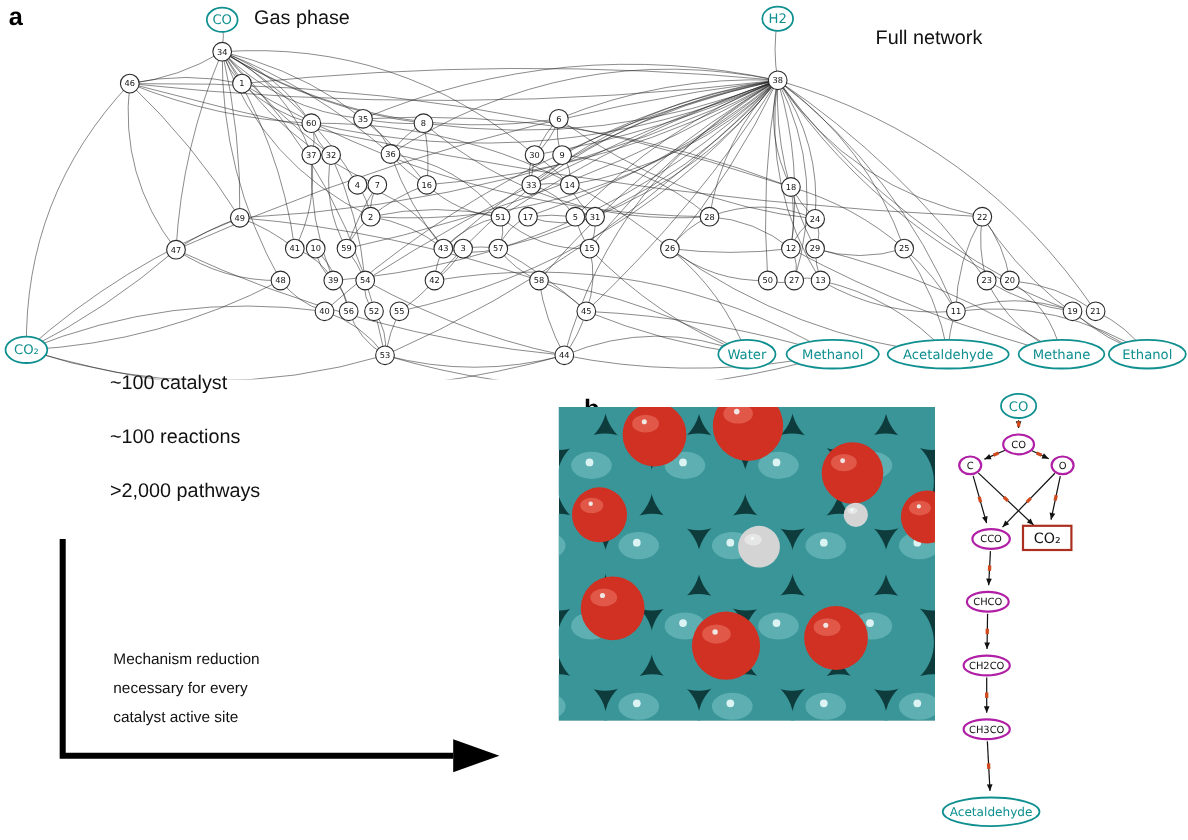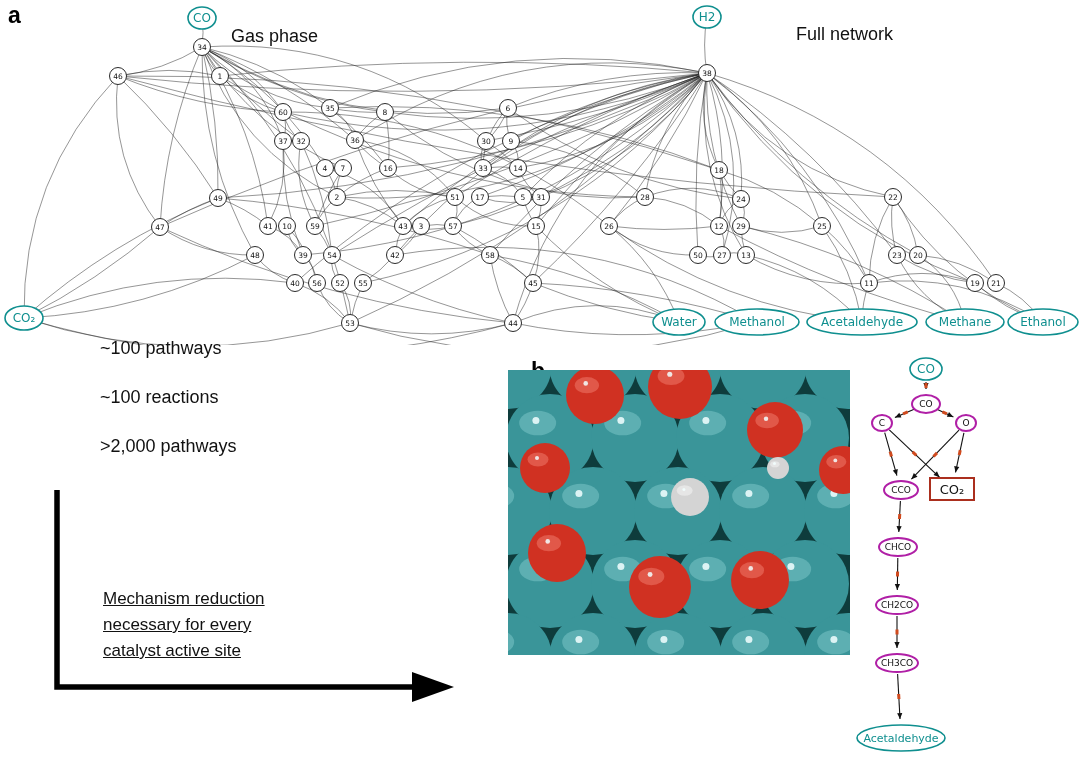--- a/index.html
+++ b/index.html
@@ -5,37 +5,37 @@
   html,body{margin:0;padding:0;}
   body{
     width:1080px;height:764px;position:relative;background:#ffffff;
     font-family:"Liberation Sans", sans-serif;overflow:hidden;color:#111;
   }
   .abs{position:absolute;}
   .panel-label{position:absolute;font-size:23px;font-weight:bold;color:#000;}
   .lbl{position:absolute;font-size:18px;color:#111;}
   .stats{position:absolute;left:100px;top:338px;font-size:18px;color:#111;}
   .stats div{margin-bottom:28px;}
-  .mech-text{position:absolute;left:103px;top:586px;font-size:17px;line-height:26px;color:#111;white-space:pre-line;text-decoration:underline;}
+  .mech-text{position:absolute;left:103px;top:586px;font-size:14px;line-height:26px;color:#111;white-space:pre-line;}
   .caption{position:absolute;left:500px;top:663px;width:368px;text-align:center;font-size:18px;color:#111;}
   svg{position:absolute;}
   .net-edge{fill:none;stroke:#1c1c1c;stroke-width:0.55;opacity:0.85;}
   .net-node{fill:#ffffff;stroke:#2a2a2a;stroke-width:1;}
   .net-node-label{font-size:7.5px;text-anchor:middle;fill:#111;font-family:"DejaVu Sans",sans-serif;}
   .net-terminal-label{text-anchor:middle;font-family:"DejaVu Sans",sans-serif;}
   .sub-edge{stroke:#111;stroke-width:1.1;}
   .sub-label{text-anchor:middle;font-family:"DejaVu Sans",sans-serif;}
 </style>
 </head>
 <body>
 
 <div class="abs" style="left:0;top:0;width:1080px;height:764px;">
 
   <div class="panel-label" style="left:8px;top:2px;">a</div>
-  <div class="lbl" style="left:231px;top:26px;text-align:center;">Gas phase</div>
+  <div class="lbl" style="left:231px;top:6px;text-align:center;">Gas phase</div>
   <div class="lbl" style="left:796px;top:24px;">Full network</div>
 
   <svg id="network-svg" style="left:0;top:0;" width="1080" height="345" viewBox="0 0 1080 345">
       <path class="net-edge" d="M202,18 Q204.1,32.5 202,47"></path>
       <path class="net-edge" d="M707,17 Q702.2,45.0 707,73"></path>
       <path class="net-edge" d="M202,47 Q163.2,70.7 118,76"></path>
       <path class="net-edge" d="M202,47 Q207.1,63.9 220,76"></path>
       <path class="net-edge" d="M202,47 Q252.7,66.8 283,112"></path>
       <path class="net-edge" d="M202,47 Q255.0,100.5 330,108"></path>
       <path class="net-edge" d="M202,47 Q261.6,77.5 283,141"></path>
@@ -501,21 +501,21 @@
         <ellipse cx="965" cy="322" rx="39" ry="13" fill="#fff" stroke="#0f8f8f" stroke-width="1.6"></ellipse>
         <text class="net-terminal-label" x="965" y="326" font-size="12" fill="#0f8f8f">Methane</text>
       </g>
       <g>
         <ellipse cx="1043" cy="322" rx="35" ry="13" fill="#fff" stroke="#0f8f8f" stroke-width="1.6"></ellipse>
         <text class="net-terminal-label" x="1043" y="326" font-size="12" fill="#0f8f8f">Ethanol</text>
       </g>
     </svg>
 
   <div class="stats">
-    <div>~100 pathways</div>
+    <div>~100 catalyst</div>
     <div>~100 reactions</div>
     <div>&gt;2,000 pathways</div>
   </div>
 
   <svg style="left:40px;top:482px;" width="430" height="225" viewBox="0 0 430 225">
     <path d="M17,8 L17,205 L372,205" fill="none" stroke="#000" stroke-width="5.5"></path>
     <polygon points="372,190 414,205 372,220" fill="#000"></polygon>
   </svg>
 
   <div class="mech-text">Mechanism reduction

